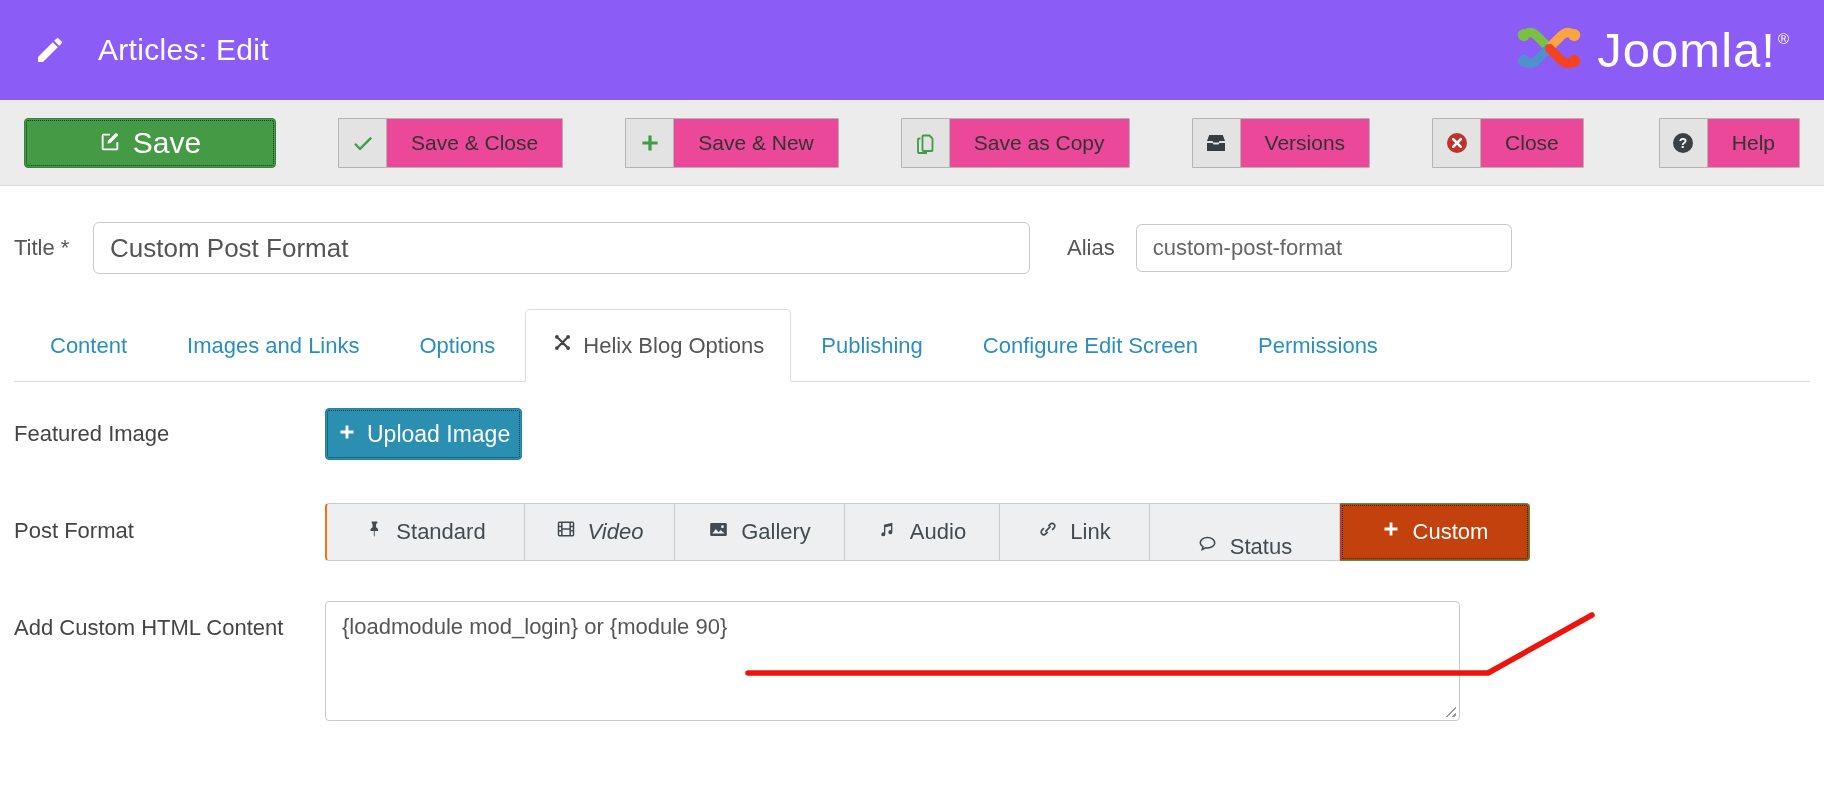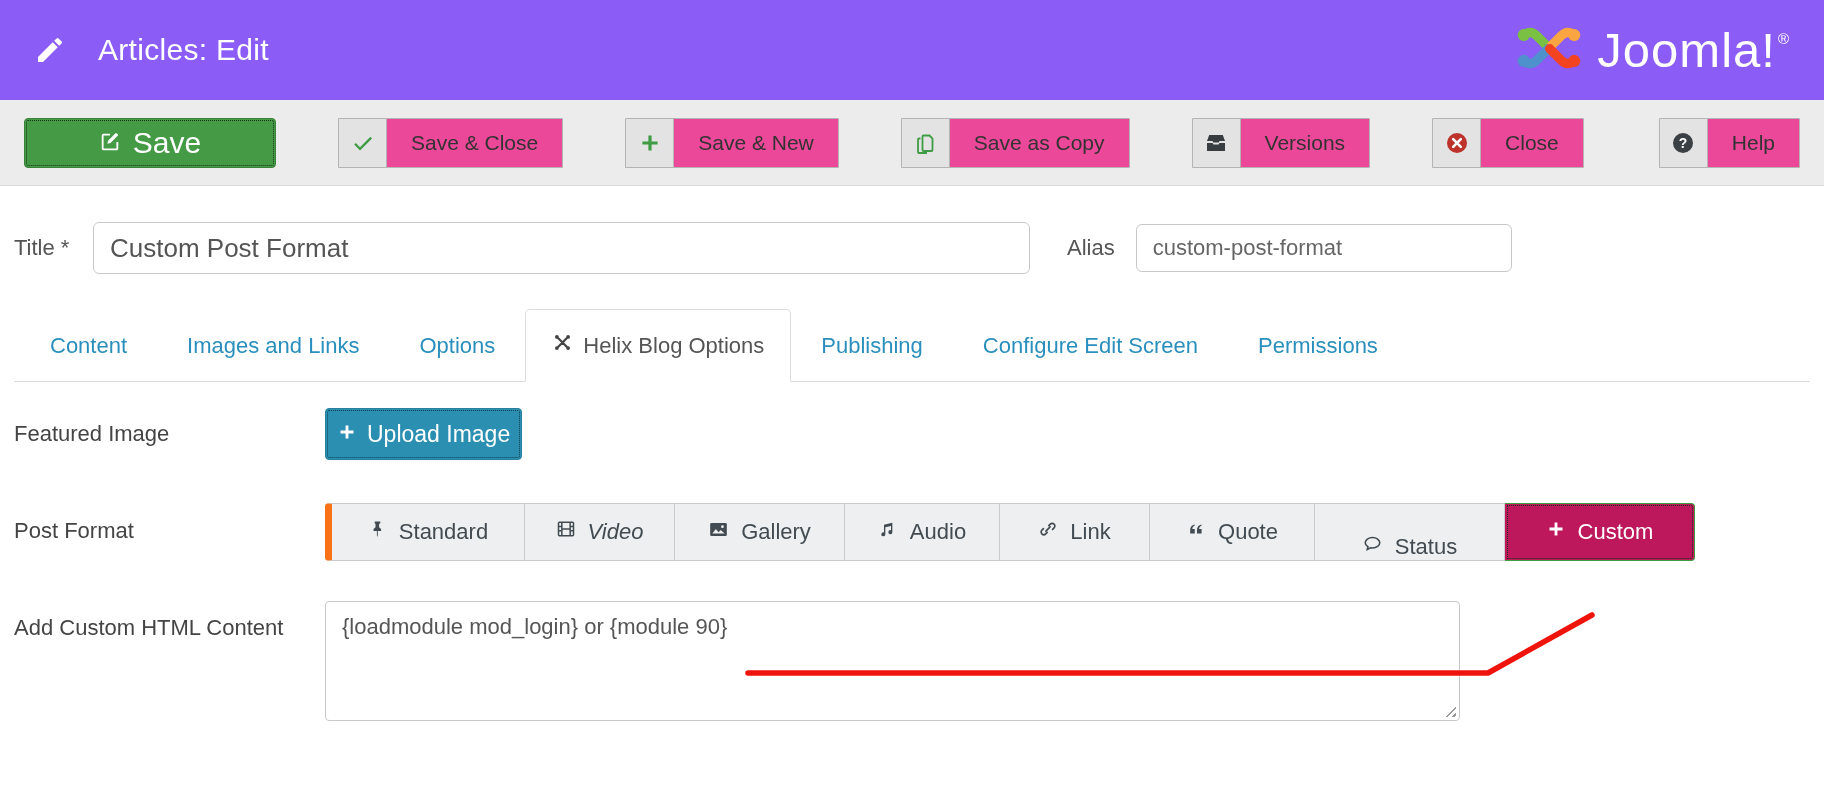--- a/index.html
+++ b/index.html
@@ -90,23 +90,23 @@
     color:#fff; font-size:23px; display:flex; align-items:center; justify-content:center; gap:10px;
     outline:1px dotted #0e3d4d; outline-offset:-3px;
   }
 
   .pf-group { display:flex; }
   .pf {
     height:58px; background:#edeff0; border:1px solid #cbcbcb; border-left:none;
     display:flex; align-items:center; justify-content:center; gap:12px;
     font-size:22px; color:#414b51; white-space:nowrap;
   }
-  .pf:first-child { border-left:7px solid #f97316; border-radius:4px 0 0 4px; }
+  .pf:first-child { border-left:2px solid #f97316; border-radius:4px 0 0 4px; }
   .pf.active {
-    background:#be185d; border-color:#3f9c45; color:#fff; border-radius:0 4px 4px 0;
+    background:#c2410c; border-color:#3f9c45; color:#fff; border-radius:0 4px 4px 0;
     outline:1px dotted #143110; outline-offset:-3px;
   }
   .pf-standard { width:200px; } .pf-video { width:150px;font-style:italic; } .pf-gallery { width:170px; }
   .pf-audio { width:155px; } .pf-link { width:150px; } .pf-quote { width:165px; }
   .pf-status { width:190px;align-items:flex-end; } .pf-custom { width:190px; }
 
   .ta-wrap { position:relative; }
   .custom-textarea {
     width:1135px; height:120px; border:1px solid #c9c9c9; border-radius:4px;
     font-size:22px; color:#555; padding:12px 16px; font-family:inherit; resize:none; display:block;
@@ -319,28 +319,20 @@
               <g fill="none" stroke="#414b51" stroke-width="2" stroke-linecap="round">
                 <path d="M9.5 14.5l5-5"></path>
                 <path d="M11 16l-1.8 1.8a3.18 3.18 0 0 1-4.5-4.5L6.5 11.5"></path>
                 <path d="M13 8l1.8-1.8a3.18 3.18 0 0 1 4.5 4.5L17.5 12.5"></path>
               </g>
             </svg>
         </span>
         <span>Link</span>
       </button>
 
-      <button class="btn pf pf-quote">
-        <span>
-          <svg viewBox="0 0 24 24" width="20" height="20" fill="#414b51">
-              <path d="M10.3 6.5C7 7.2 5 9.6 5 13v4.5h5.5V12H7.6c.1-2 1-3.3 2.7-3.9V6.5zm8.2 0c-3.3.7-5.3 3.1-5.3 6.5v4.5h5.5V12h-2.9c.1-2 1-3.3 2.7-3.9V6.5z"></path>
-            </svg>
-        </span>
-        <span>Quote</span>
-      </button>
 
       <button class="btn pf pf-status">
         <span>
           <svg viewBox="0 0 24 24" width="21" height="21">
               <path fill="none" stroke="#414b51" stroke-width="1.8" d="M12 5.2c-4.6 0-8.3 2.6-8.3 5.9 0 1.9 1.2 3.5 3.1 4.6L6 18.8l3.8-1.9c.7.1 1.4.2 2.2.2 4.6 0 8.3-2.6 8.3-5.9S16.6 5.2 12 5.2z"></path>
             </svg>
         </span>
         <span>Status</span>
       </button>
 

